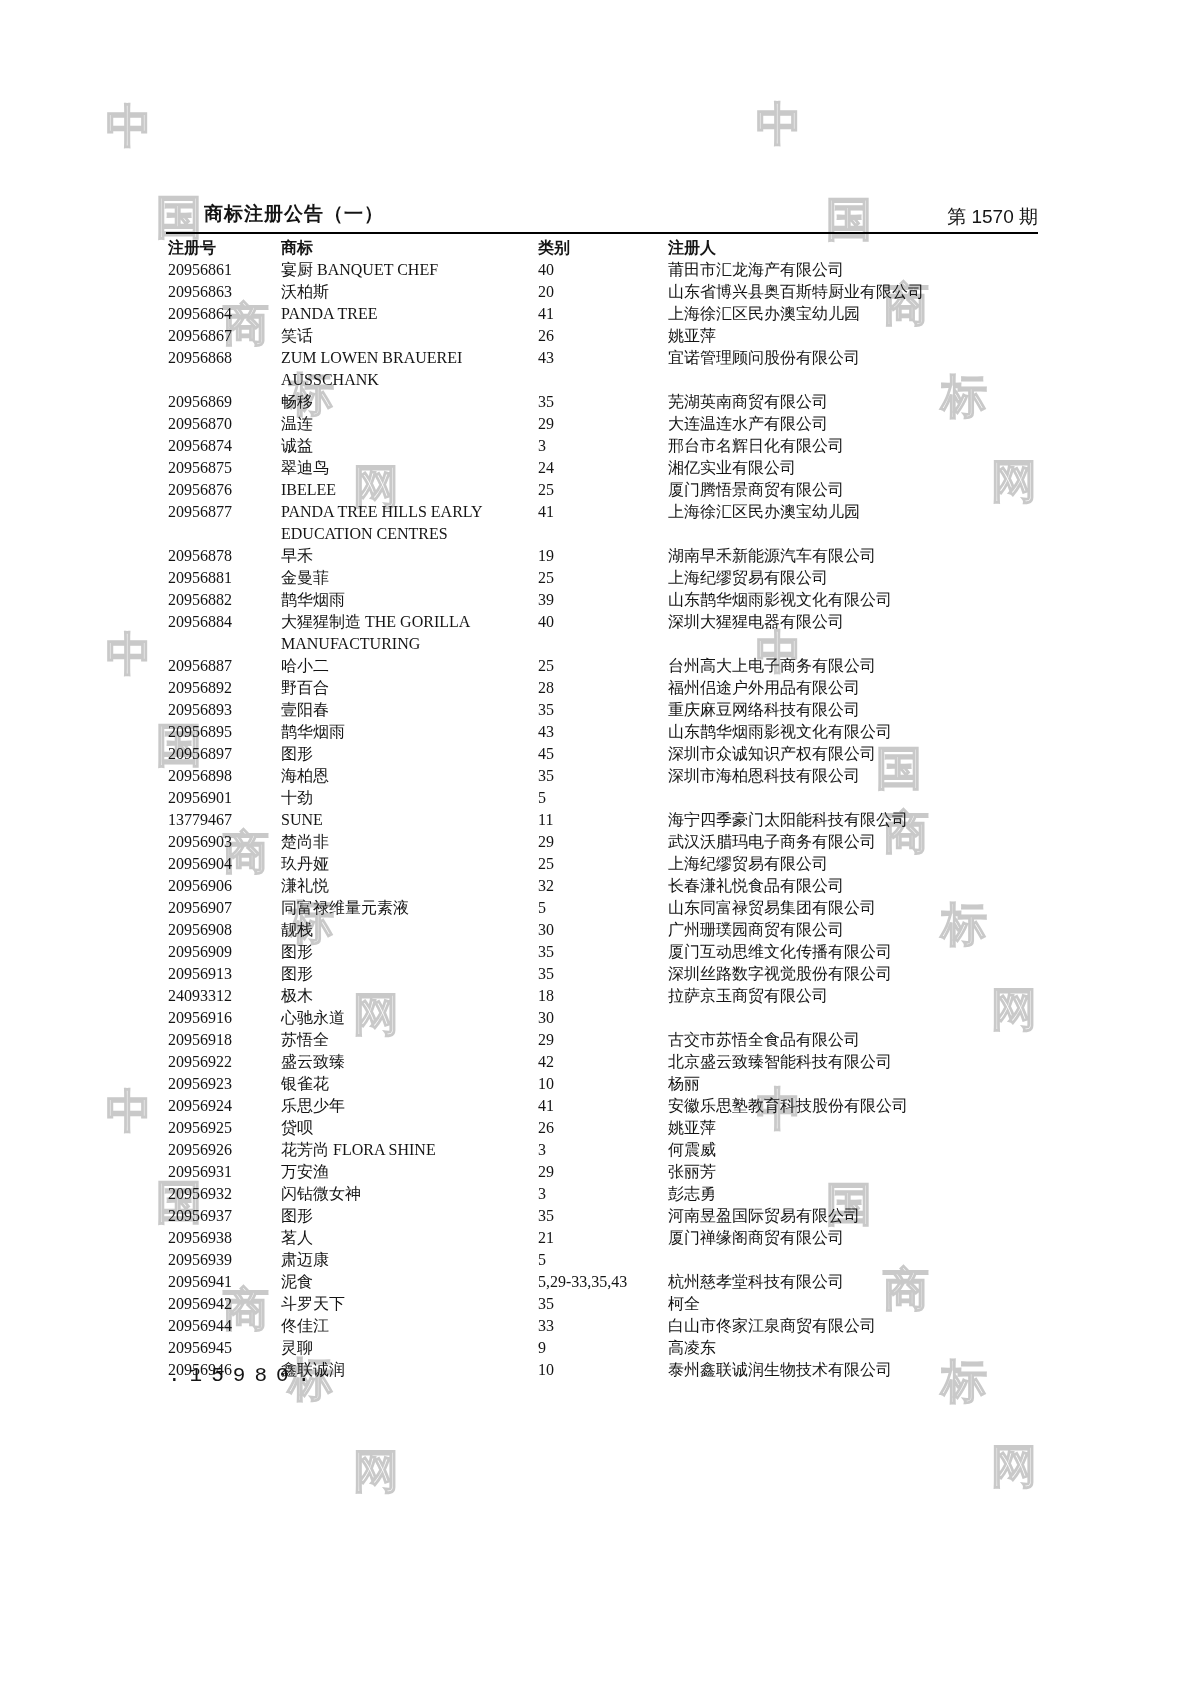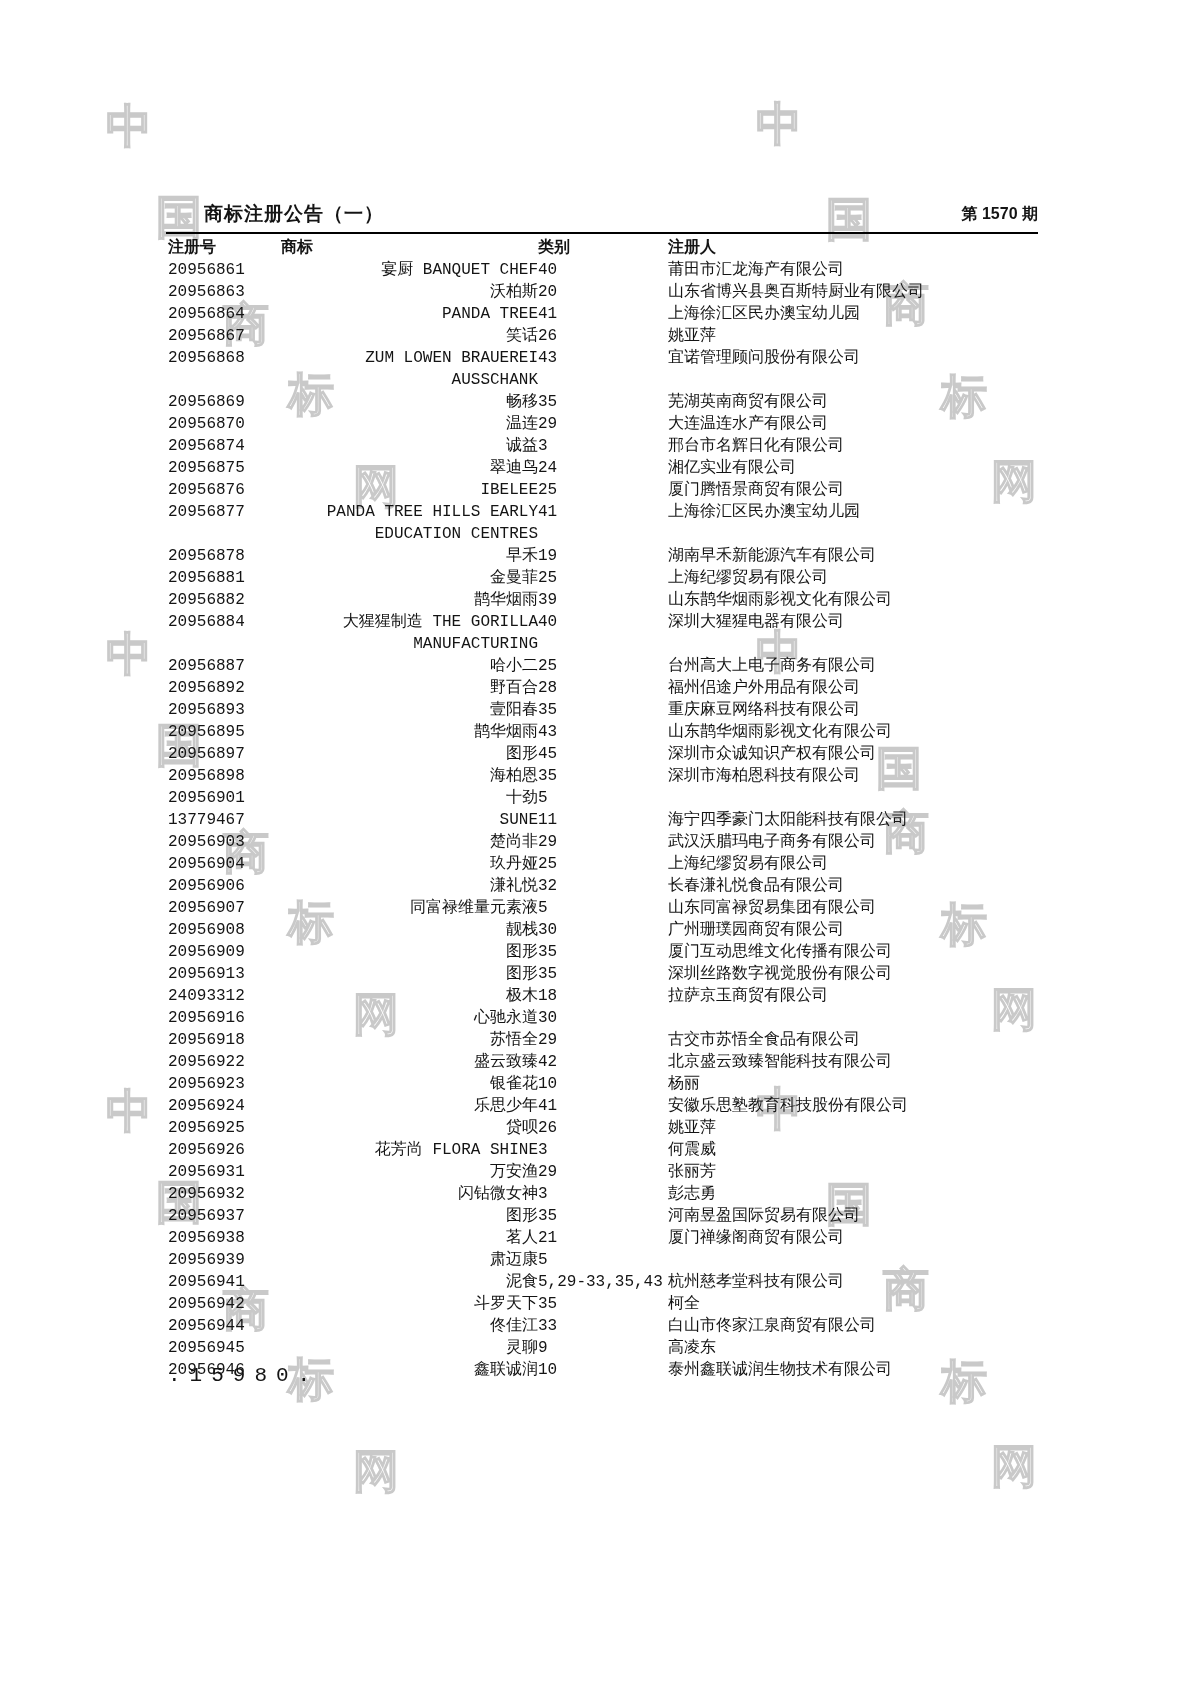--- a/index.html
+++ b/index.html
@@ -23,34 +23,34 @@
   }
   
   .hdr-title{
     position:absolute;left:168px;top:201px;
     font-family:"Liberation Sans", sans-serif;
     font-weight:bold;font-size:19px;letter-spacing:1px;margin-left:36px;
   }
   .hdr-issue{
     position:absolute;top:204px;right:152px;
     font-family:"Liberation Sans", sans-serif;
-    font-weight:700;font-size:16px;
+    font-weight:400;font-size:19px;
   }
   .rule{
     position:absolute;left:166px;top:232px;width:872px;height:2px;background:#000;
   }
   
   .tbl{
     position:absolute;left:168px;top:237px;width:880px;
     font-size:16px;line-height:22px;
   }
-  .trow{display:grid;grid-template-columns:113px 257px 130px 1fr;font-family:Liberation Mono, monospace;}
+  .trow{display:grid;grid-template-columns:113px 257px 130px 1fr;}
   .thead{font-weight:bold;}
   .cell{white-space:nowrap;}
-  .cell.mark{white-space:normal;text-align:right;}
+  .cell.mark{white-space:normal;}
   
   .pagenum{
     position:absolute;left:168px;top:1364px;
     font-size:21px;letter-spacing:9px;font-family:Liberation Mono, monospace;
   }
 </style>
 </head>
 <body>
 
 <div class="page">

